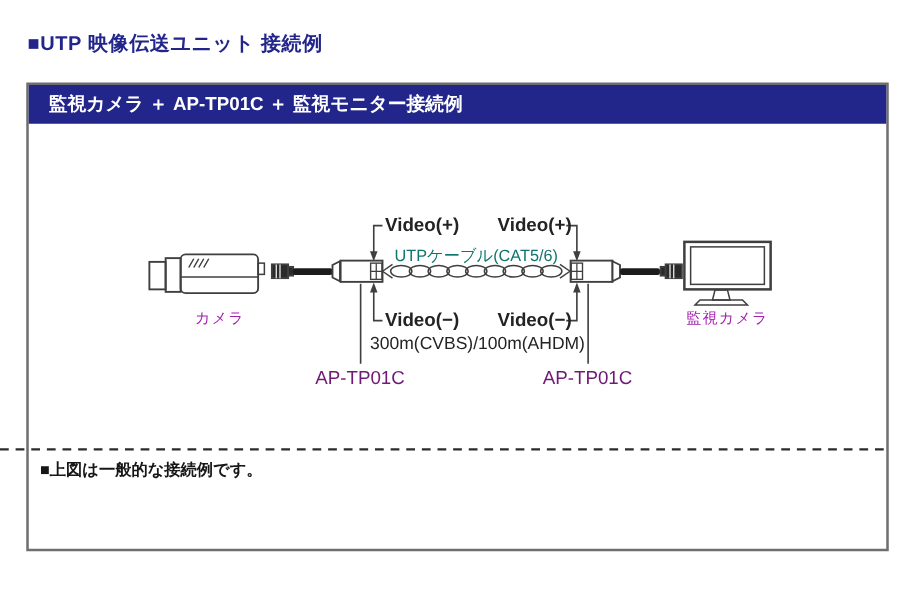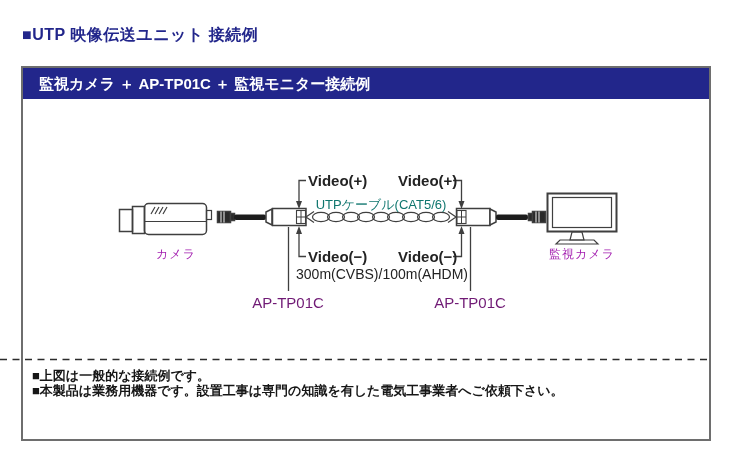--- a/index.html
+++ b/index.html
@@ -135,16 +135,15 @@
   <div class="lbl lbl-cable-bottom" style="left:382px; top:224px; transform:translateX(-50%);margin-top:42px;">300m(CVBS)/100m(AHDM)</div>
 
   <div class="lbl lbl-device" style="left:288px; top:294px; transform:translateX(-50%);">AP-TP01C</div>
   <div class="lbl lbl-device" style="left:470px; top:294px; transform:translateX(-50%);">AP-TP01C</div>
 
   <div class="lbl lbl-unit" style="left:176px; top:246px; transform:translateX(-50%);">カメラ</div>
   <div class="lbl lbl-unit" style="left:582px; top:246px; transform:translateX(-50%);">監視カメラ</div>
 
   <div class="notes">
     <div class="note-line">■上図は一般的な接続例です。</div>
-    <div class="note-line">■本製品は業務用機器です。設置工事は専門の知識を有した電気工事業者へご依頼下さい。</div>
   </div>
 
 </div>
 
 </body></html>

